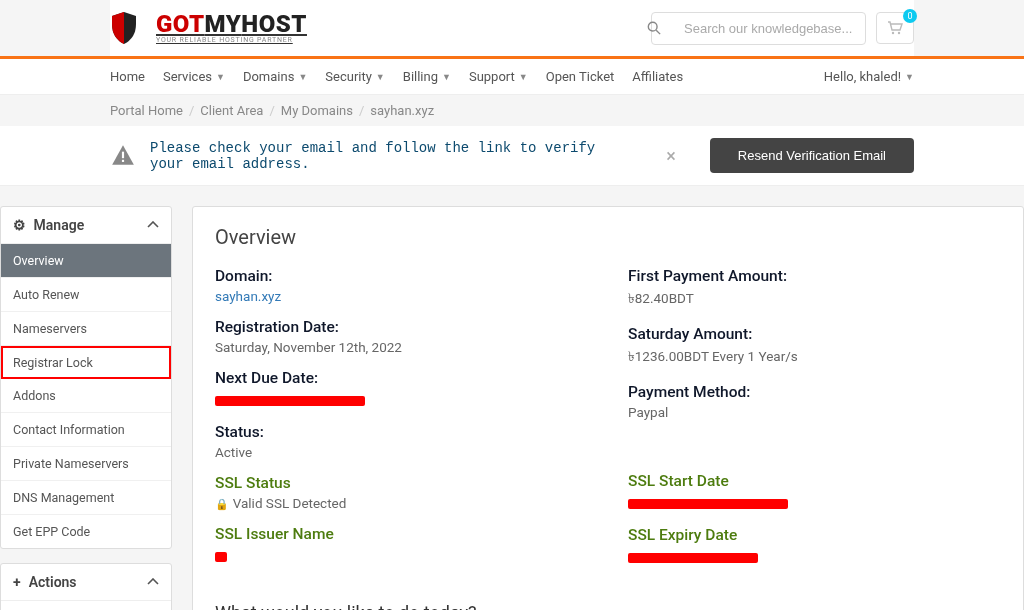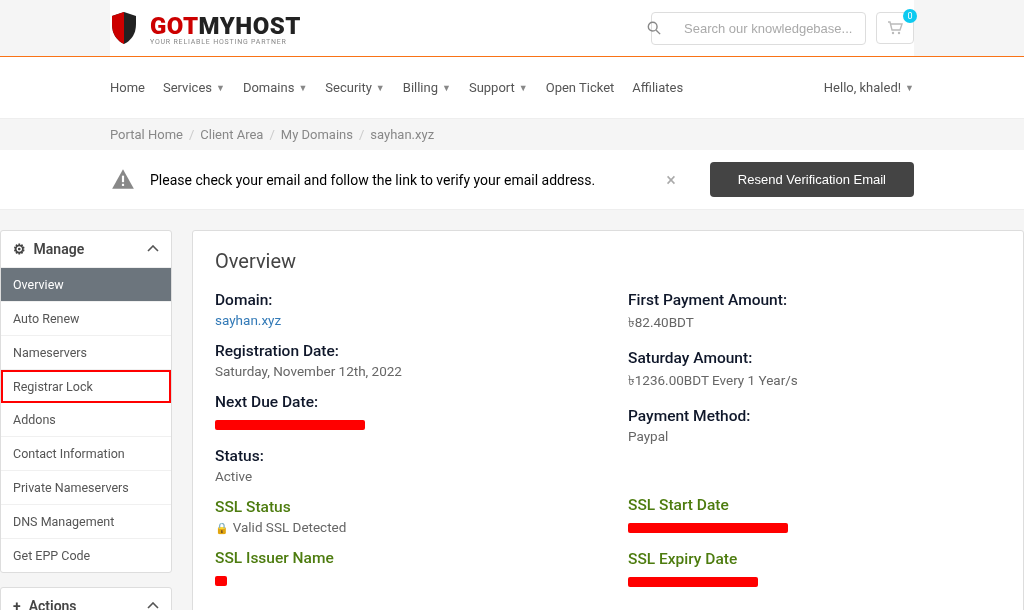--- a/index.html
+++ b/index.html
@@ -1,51 +1,51 @@
 <!DOCTYPE html>
 <html><head>
 <meta charset="utf-8">
 <style>
 * { box-sizing: border-box; margin: 0; padding: 0; }
 body { font-family: -apple-system, BlinkMacSystemFont, "Segoe UI", Roboto, sans-serif; font-size: 14px; color: #333; background: #f5f5f5; }
 .container { width: 1024px; margin: 0 auto; }
 .inner { padding: 0 110px; }
 
 .topbar { background: #fff; padding: 10px 0; display: flex; align-items: center; justify-content: space-between; }
-.logo { display: flex; align-items: flex-end; gap: 12px; }
+.logo { display: flex; align-items: flex-start; gap: 18px; text-decoration: underline; }
 .logo-text { font-weight: 900; font-size: 24px; letter-spacing: 0.5px; }
 .logo-text .got { color: #c00; }
 .logo-text .my { color: #222; }
 .logo-text .host { color: #222; }
 .logo-sub { font-size: 7px; color: #888; letter-spacing: 0.8px; display: block; margin-top: -2px; }
 .logo-icon { width: 28px; height: 36px; }
 .top-right { display: flex; align-items: center; gap: 10px; }
 .search-box { position: relative; padding-left: 14px; }
 .search-box input { width: 215px; padding: 8px 10px 8px 32px; border: 1px solid #ddd; border-radius: 4px; font-size: 13px; color: #666; }
 .search-box input::placeholder { color: #aaa; }
 .search-box .sicon { position: absolute; left: 10px; top: 50%; transform: translateY(-50%); color: #888; }
 .cart-box { border: 1px solid #ddd; border-radius: 4px; padding: 8px 10px; position: relative; color: #aaa; }
 .cart-badge { position: absolute; top: -4px; right: -4px; background: #0dcaf0; color: #fff; font-size: 9px; border-radius: 50%; width: 14px; height: 14px; display: flex; align-items: center; justify-content: center; }
 
-.navbar { background: #fff; border-top: 1px solid #f97316; border-bottom: 1px solid #eee; padding: 23px 0; }
+.navbar { background: #fff; border-top: 3px solid #f97316; border-bottom: 1px solid #eee; padding: 10px 0; }
 .nav-inner { display: flex; justify-content: space-between; align-items: center; }
 .nav-left { display: flex; gap: 18px; align-items: center; }
 .nav-item { color: #555; font-size: 13px; cursor: pointer; display: flex; align-items: center; gap: 4px; }
 .caret { font-size: 9px; color: #888; }
 .nav-right { color: #555; font-size: 13px; display: flex; align-items: center; gap: 4px; }
 
 .breadcrumb { background: #f5f5f5; padding: 8px 0; font-size: 13px; }
 .breadcrumb a { color: #888; text-decoration: none; }
 .breadcrumb .sep { color: #ccc; margin: 0 6px; }
 .breadcrumb .current { color: #888; }
 
 .alert-bar { background: #fff; padding: 12px 0; border-bottom: 1px solid #eee; }
 .alert-inner { display: flex; align-items: center; gap: 14px; }
 .alert-icon { color: #888; }
-.alert-text { flex: 1; color: #000000; font-size: 14px; }
+.alert-text { flex: 1; color: #0c4a6e; font-size: 14px; font-family: Liberation Mono, monospace; }
 .alert-close { color: #aaa; font-size: 18px; cursor: pointer; padding: 0 20px; }
 .resend-btn { background: #444; color: #fff; border: none; padding: 10px 28px; border-radius: 4px; font-size: 13px; cursor: pointer; }
 
 .main-layout { display: flex; gap: 20px; padding: 20px 0; align-items: flex-start; }
 
 .sidebar { width: 172px; flex-shrink: 0; }
 .panel { background: #fff; border: 1px solid #ddd; border-radius: 3px; margin-bottom: 14px; }
 .panel-head { padding: 10px 12px; display: flex; align-items: center; justify-content: space-between; font-weight: 600; color: #444; border-bottom: 1px solid #eee; }
 .panel-head .head-left { display: flex; align-items: center; gap: 8px; }
 .panel-item { display: block; padding: 9px 12px; font-size: 12.5px; color: #555; border-bottom: 1px solid #f0f0f0; cursor: pointer; }

